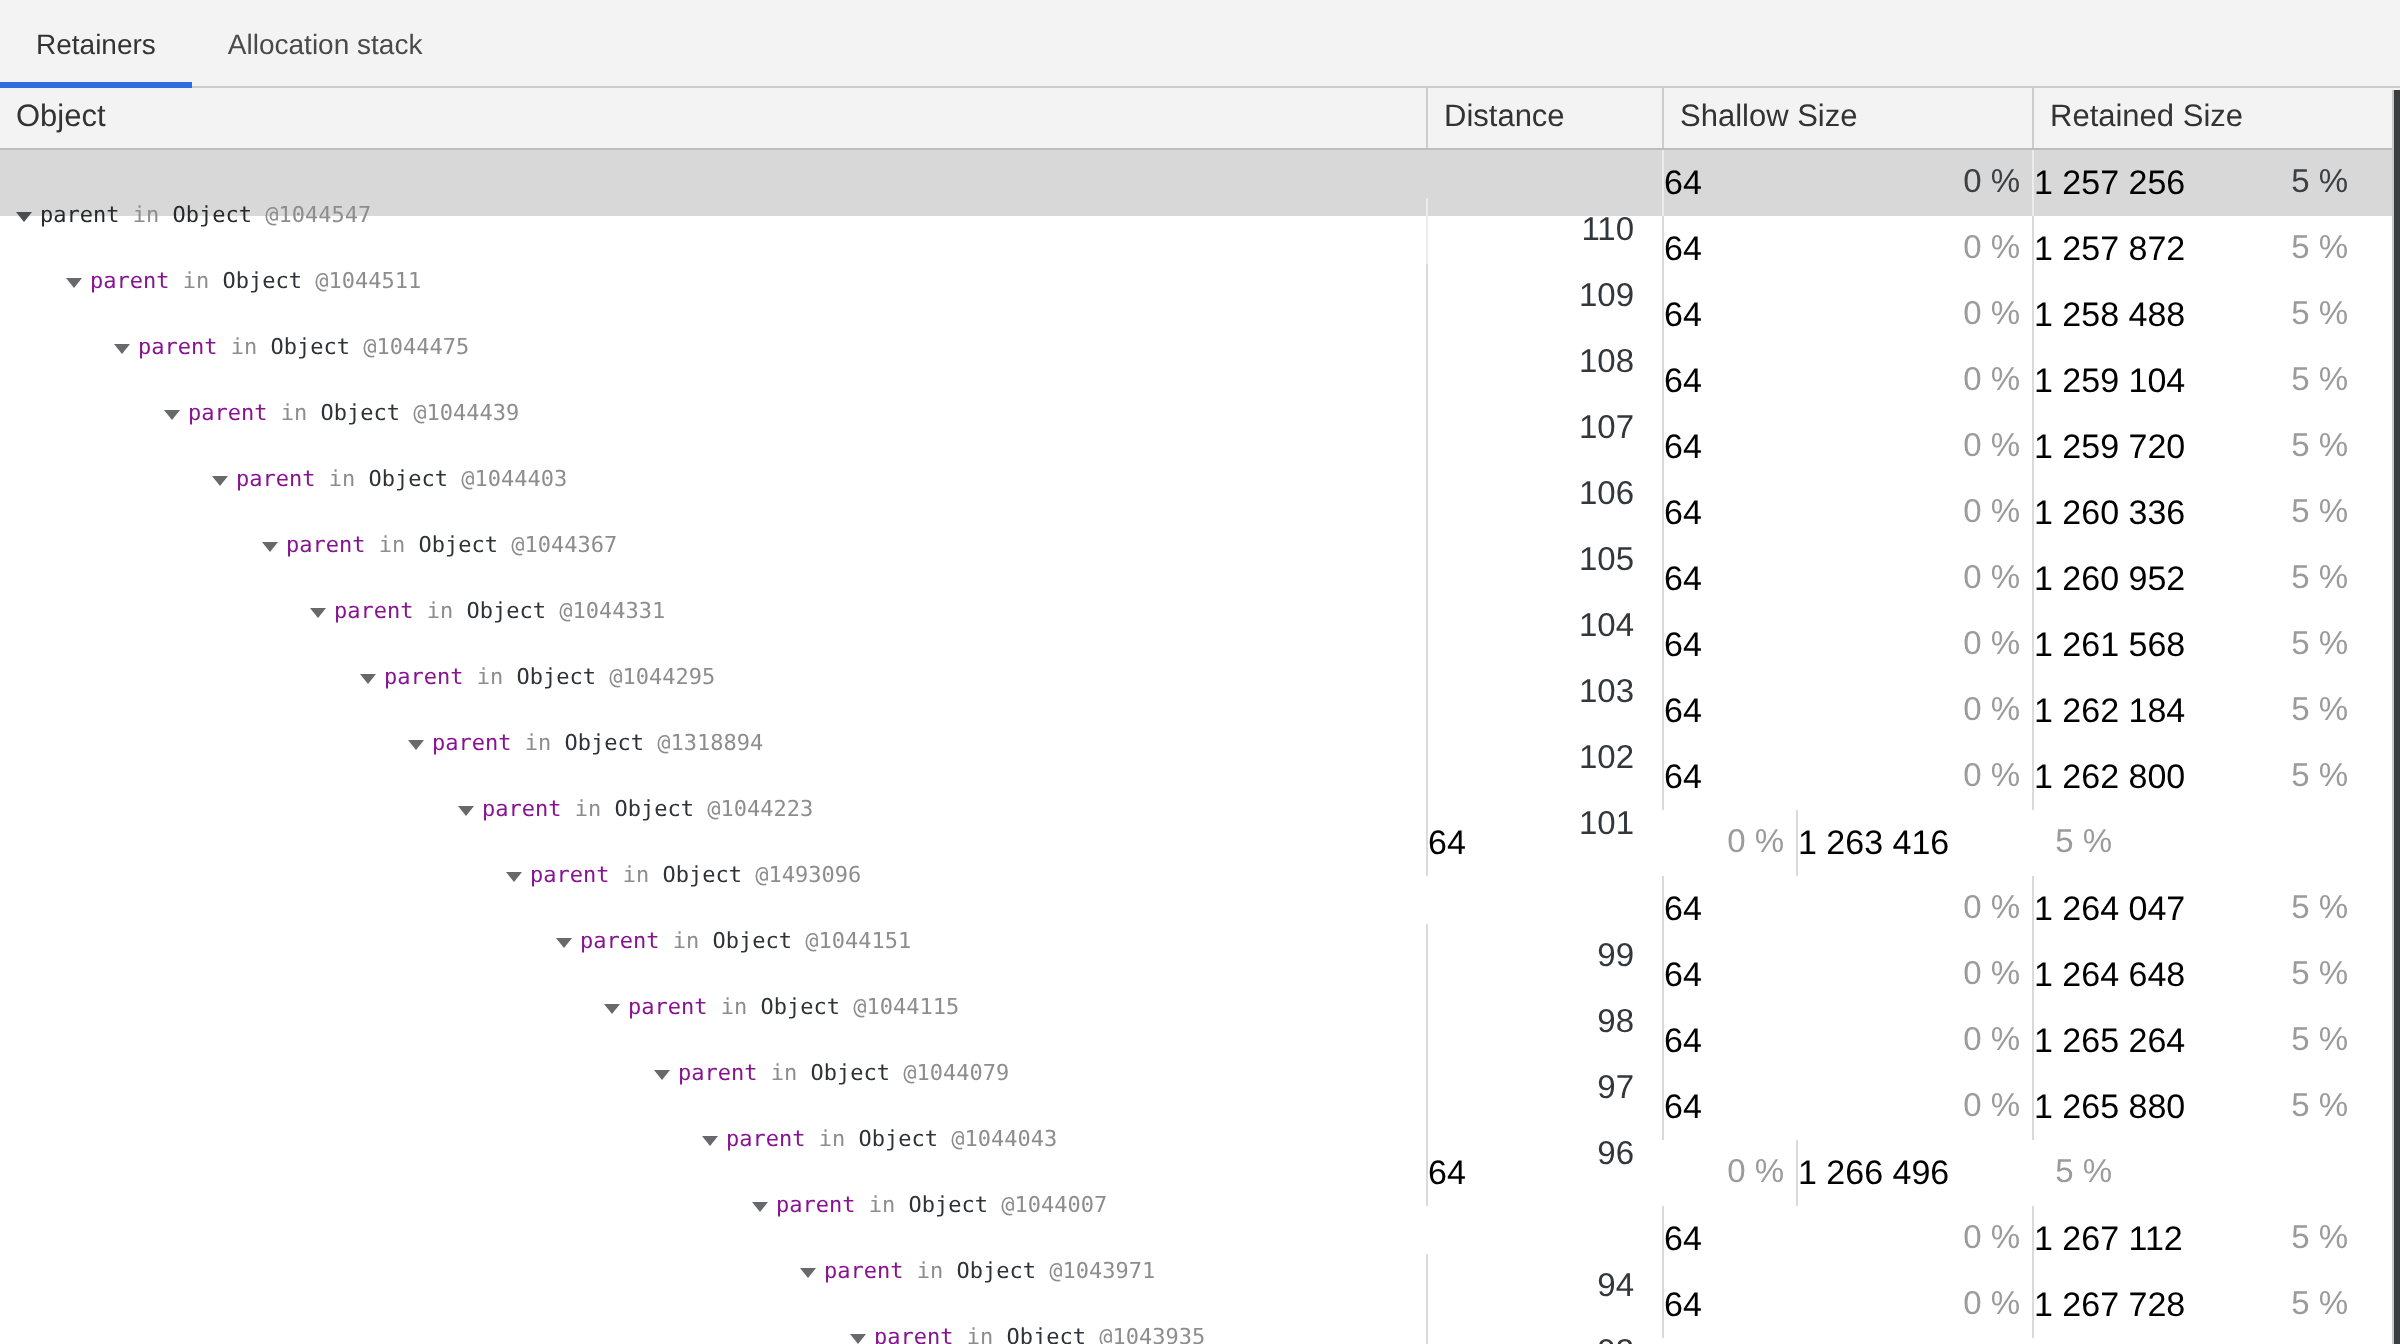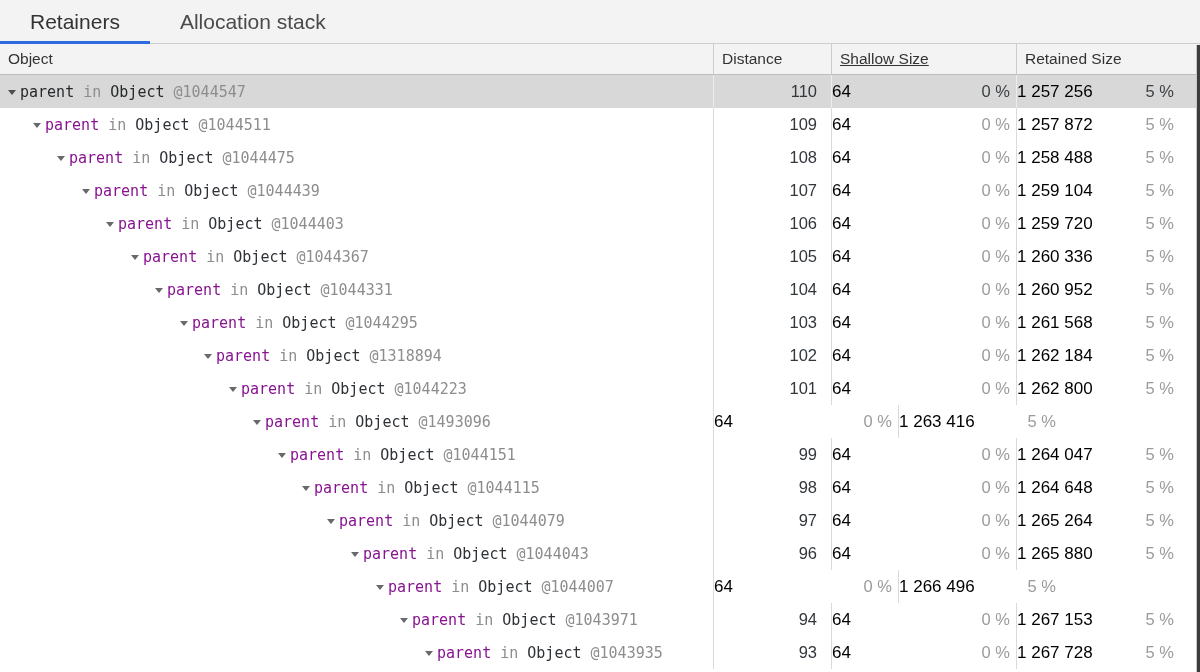--- a/index.html
+++ b/index.html
@@ -9,43 +9,43 @@
     --right_strip:#3b3e41;
   }
   *{box-sizing:border-box;margin:0;padding:0;}
   html,body{width:1200px;height:672px;overflow:hidden;background:#fff;
     font-family:"Liberation Sans", sans-serif;}
   .app{position:relative;width:1200px;height:672px;background:#fff;}
 
   
   .tabbar{height:44px;background:#f3f3f3;border-bottom:1px solid #ccc;
     display:flex;align-items:stretch;}
-  .tab{display:flex;align-items:center;padding:0 30px;font-size:21px;
+  .tab{display:flex;align-items:center;padding:0 18px;font-size:14px;
     color:#4a4a4a;cursor:default;position:relative;justify-content:flex-end;}
   .tab.active{color:#333;}
   .tab.active::after{content:"";position:absolute;left:0;right:0;bottom:-1px;
     height:3px;background:var(--accent_blue);}
 
   
   .gridheader{height:31px;background:#f3f3f3;border-bottom:1px solid #bdbdbd;
     display:flex;font-size:15.5px;color:#333;}
   .gridheader .col{display:flex;align-items:center;padding-left:8px;}
   .col-object{width:713px;}
   .col-distance{width:118px;border-left:1px solid #ccc;}
-  .col-shallow{width:185px;border-left:1px solid #ccc;text-decoration:underline;}
+  .col-shallow{width:185px;border-left:1px solid #ccc;}
   .col-retained{width:180px;border-left:1px solid #ccc;}
 
   
   .rows{position:relative;}
   .row{display:flex;height:33px;background:#fff;}
   .row.selected{background:var(--selected_row_bg);}
   .cell{display:flex;align-items:center;height:33px;}
   .cell-object{width:713px;overflow:hidden;white-space:pre;
-    font-family:"DejaVu Sans Mono", monospace;font-size:15px;}
-  .cell-distance{width:118px;border-left:1px solid #dadada;justify-content:flex-end;padding-right:14px;}
+    font-family:"DejaVu Sans Mono", monospace;font-size:11px;margin-top:16px;}
+  .cell-distance{width:118px;border-left:1px solid #dadada;justify-content:flex-end;padding-right:14px;margin-top:24px;}
   .cell-shallow{width:185px;border-left:1px solid #dadada;padding-right:6px;}
   .cell-retained{width:180px;border-left:1px solid #dadada;padding-right:22px;}
   .row.selected .cell{border-left-color:#ececec;}
 
   .tri{display:inline-block;width:0;height:0;flex:0 0 auto;
     border-left:4.5px solid transparent;border-right:4.5px solid transparent;
     border-top:5.5px solid #67696c;margin-right:4px;transform:translateY(1px);}
   .row.selected .tri{border-top-color:#4a4d50;}
 
   .edge{color:var(--edge_purple);}
@@ -306,21 +306,21 @@
       <div class="row">
       <div class="cell cell-object" style="padding-left: 400px;"><span class="tri"></span><span class="edge">parent</span><span class="kw"> in </span><span class="ctor">Object</span><span class="oid"> @1043971</span></div>
       <div class="cell cell-distance numcell">
           <span class="dval">94</span>
         </div>
       <div class="cell cell-shallow">
           <span class="num">64</span>
           <span class="pct">0 %</span>
         </div>
       <div class="cell cell-retained">
-          <span class="num">1 267 153</span>
+          <span class="num">1 267 112</span>
           <span class="pct">5 %</span>
         </div>
     </div>
       <div class="row">
       <div class="cell cell-object" style="padding-left: 425px;"><span class="tri"></span><span class="edge">parent</span><span class="kw"> in </span><span class="ctor">Object</span><span class="oid"> @1043935</span></div>
       <div class="cell cell-distance numcell">
           <span class="dval">93</span>
         </div>
       <div class="cell cell-shallow">
           <span class="num">64</span>

